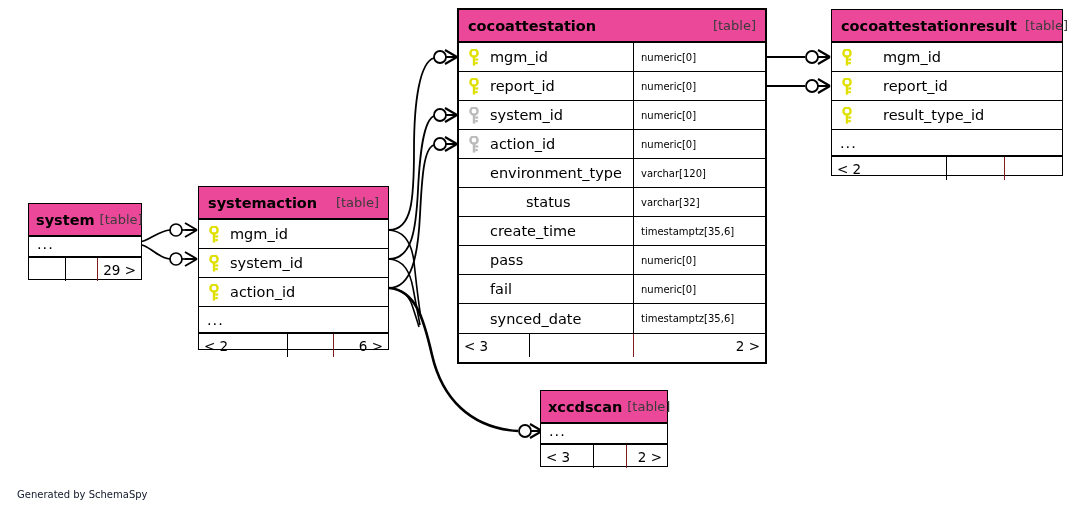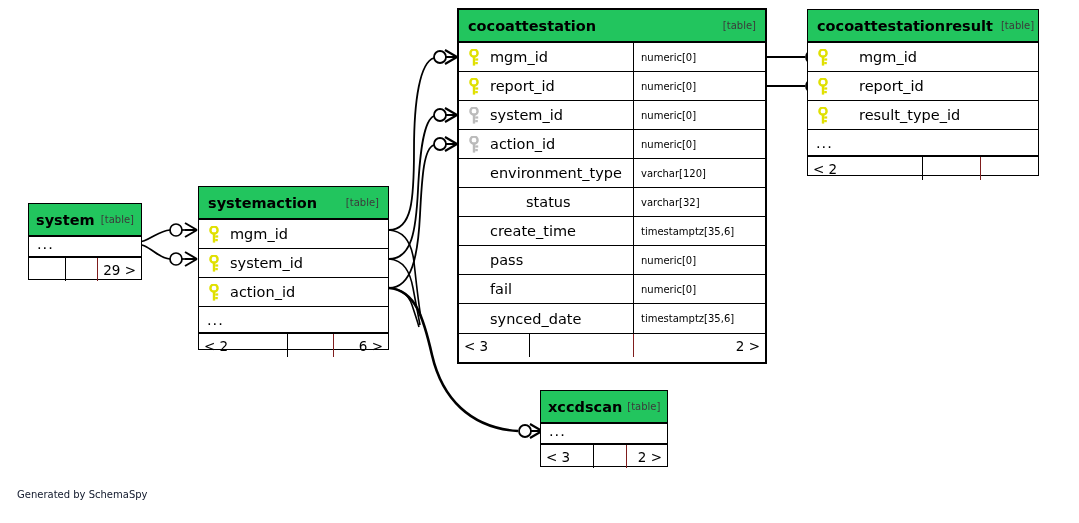--- a/index.html
+++ b/index.html
@@ -31,38 +31,38 @@
   }
   .table-box {
     position: absolute;
     background: #ffffff;
     border: 2px solid #000000;
     box-sizing: border-box;
     z-index: 3;
   }
   .table-box.thin { border-width: 1px; }
   .tbl-header {
-    background: #22c55e;
+    background: #ec4899;
     border-bottom: 2px solid #000000;
     box-sizing: border-box;
     display: flex;
     align-items: center;
     justify-content: space-between;
     padding: 0 9px;
     height: 33px;
     font-size: 14.5px;
   }
   .tbl-header .tname {
     font-weight: bold;
     font-size: 14.5px;
     white-space: nowrap;
   }
   .tbl-header .ttag {
     font-weight: normal;
-    font-size: 10px;
+    font-size: 13px;
     color: #3b3b3b;
     margin-left: 8px;
     white-space: nowrap;
   }
   .tbl-rows { display: block; }
   .row {
     display: flex;
     border-bottom: 1px solid #000000;
     box-sizing: border-box;
     height: 29px;
@@ -325,21 +325,21 @@
       </div>
     </div>
 
     <div class="footer">
       <span class="fcell left" style="width:70px;">&lt; 3</span>
       <span class="fcell mid" style="width:104px;"></span>
       <span class="fcell right" style="width:132px;">2 &gt;</span>
     </div>
   </div>
 
-  <div class="table-box thin" style="left:807px; top:9px; width:232px; height:167px;">
+  <div class="table-box thin" style="left:831px; top:9px; width:232px; height:167px;">
     <div class="tbl-header" style="border-bottom-width:2px;">
       <span class="tname">cocoattestationresult</span>
       <span class="ttag">[table]</span>
     </div>
     <div class="tbl-rows">
       <div class="row">
         <span class="cell-name" style="width:230px; padding-left:8px;">
           <span class="keyicon">
             <svg viewBox="0 0 14 17" width="14" height="17">
                 <circle cx="7" cy="4.2" r="3.6" fill="none" stroke="#e0e000" stroke-width="2.4"></circle>

